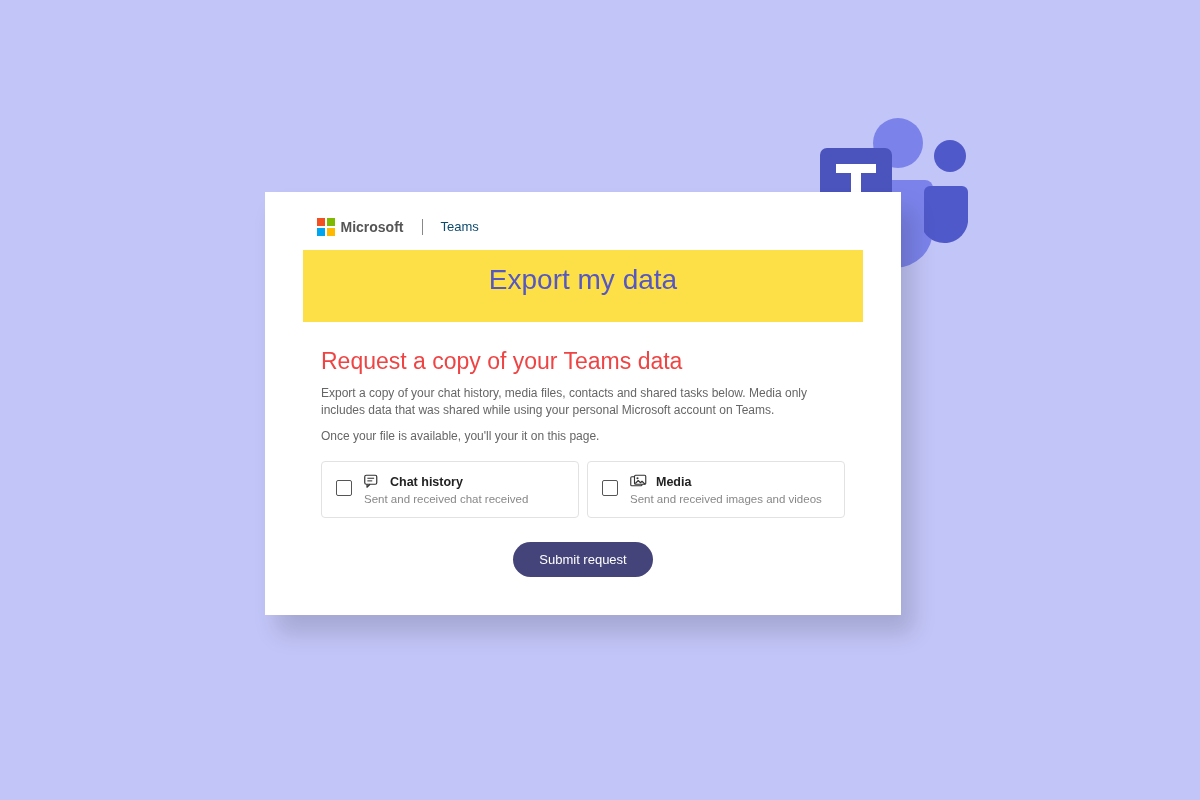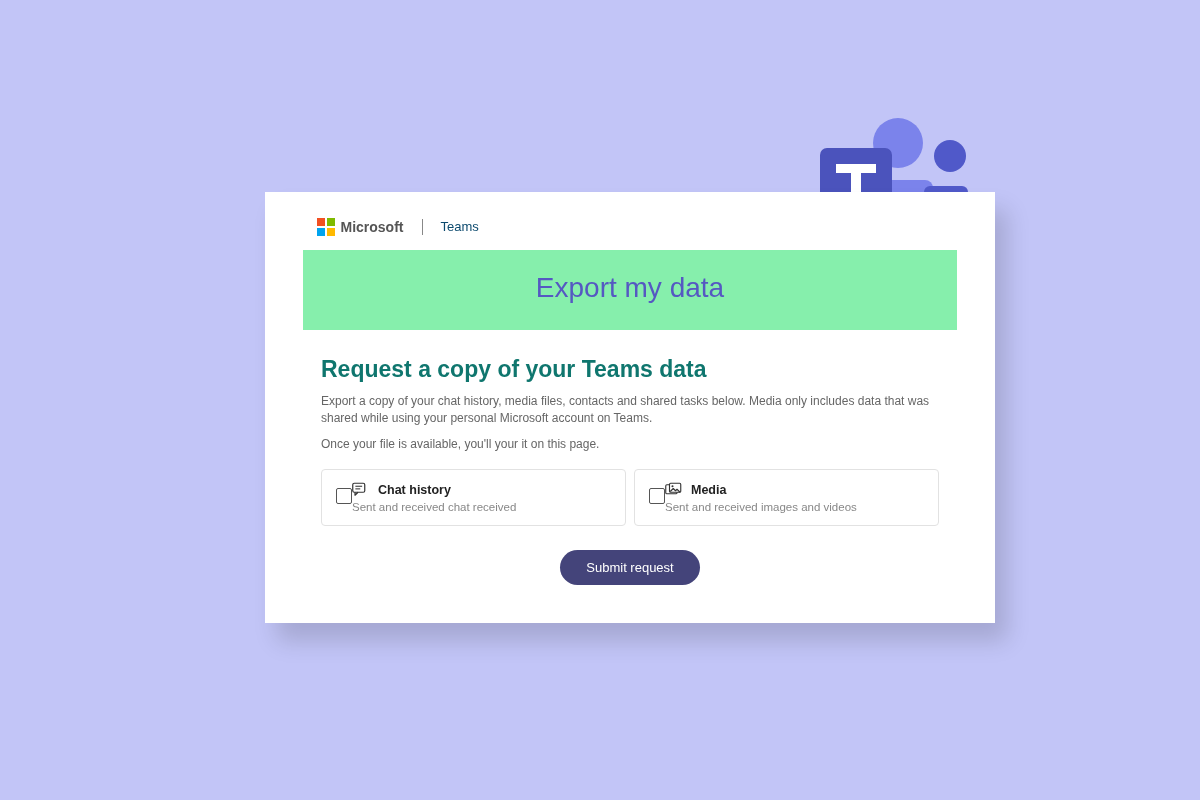--- a/index.html
+++ b/index.html
@@ -20,21 +20,21 @@
     width: 170px;
     height: 170px;
     pointer-events: none;
   }
 
   
   .card {
     position: absolute;
     left: 265px;
     top: 192px;
-    width: 730px;
+    width: 636px;
     background: #ffffff;
     box-shadow: 12px 18px 22px rgba(0,0,0,0.15);
     padding: 26px 38px 38px 38px;
   }
 
   
   .header-row {
     display: flex;
     align-items: center;
     gap: 12px;
@@ -55,37 +55,37 @@
   .ms-squares span:nth-child(1){ background:#f25022; }
   .ms-squares span:nth-child(2){ background:#7fba00; }
   .ms-squares span:nth-child(3){ background:#00a4ef; }
   .ms-squares span:nth-child(4){ background:#ffb900; }
   .ms-name { font-size: 14px; color:#555; font-weight:600; }
   .divider { width:1px; height:16px; background:#888; margin:0 6px; }
   .product-name { font-size:13px; color:#0c4a6e; }
 
   
   .banner {
-    background:#86efac;
+    background:#fde047;
     text-align:center;
-    padding: 22px 0 26px 0;
+    padding: 14px 0 26px 0;
     margin-bottom: 24px;
   }
   .banner h1 {
     font-size: 28px;
     font-weight: 400;
     color:#5558c2;
   }
 
   .content { padding: 0 18px; }
 
   .subtitle {
     font-size: 23px;
-    font-weight: 700;
-    color:#0f766e;
+    font-weight: 400;
+    color:#ef4444;
     margin-bottom: 10px;
     margin-top: 26px;
   }
   .desc {
     font-size: 12px;
     color:#666;
     line-height: 1.45;
     margin-bottom: 10px;
   }
   .desc2 {
@@ -98,21 +98,21 @@
     display:flex;
     gap: 8px;
     margin-bottom: 24px;
   }
   .option {
     flex:1;
     border:1px solid #e2e2e2;
     border-radius:4px;
     padding: 12px 14px;
     display:flex;
-    gap:0;
+    gap:12px;
     align-items:flex-start;
   }
   .checkbox {
     width:16px;
     height:16px;
     border:1.5px solid #555;
     border-radius:2px;
     flex-shrink:0;
     margin-top:6px;
     cursor:pointer;

